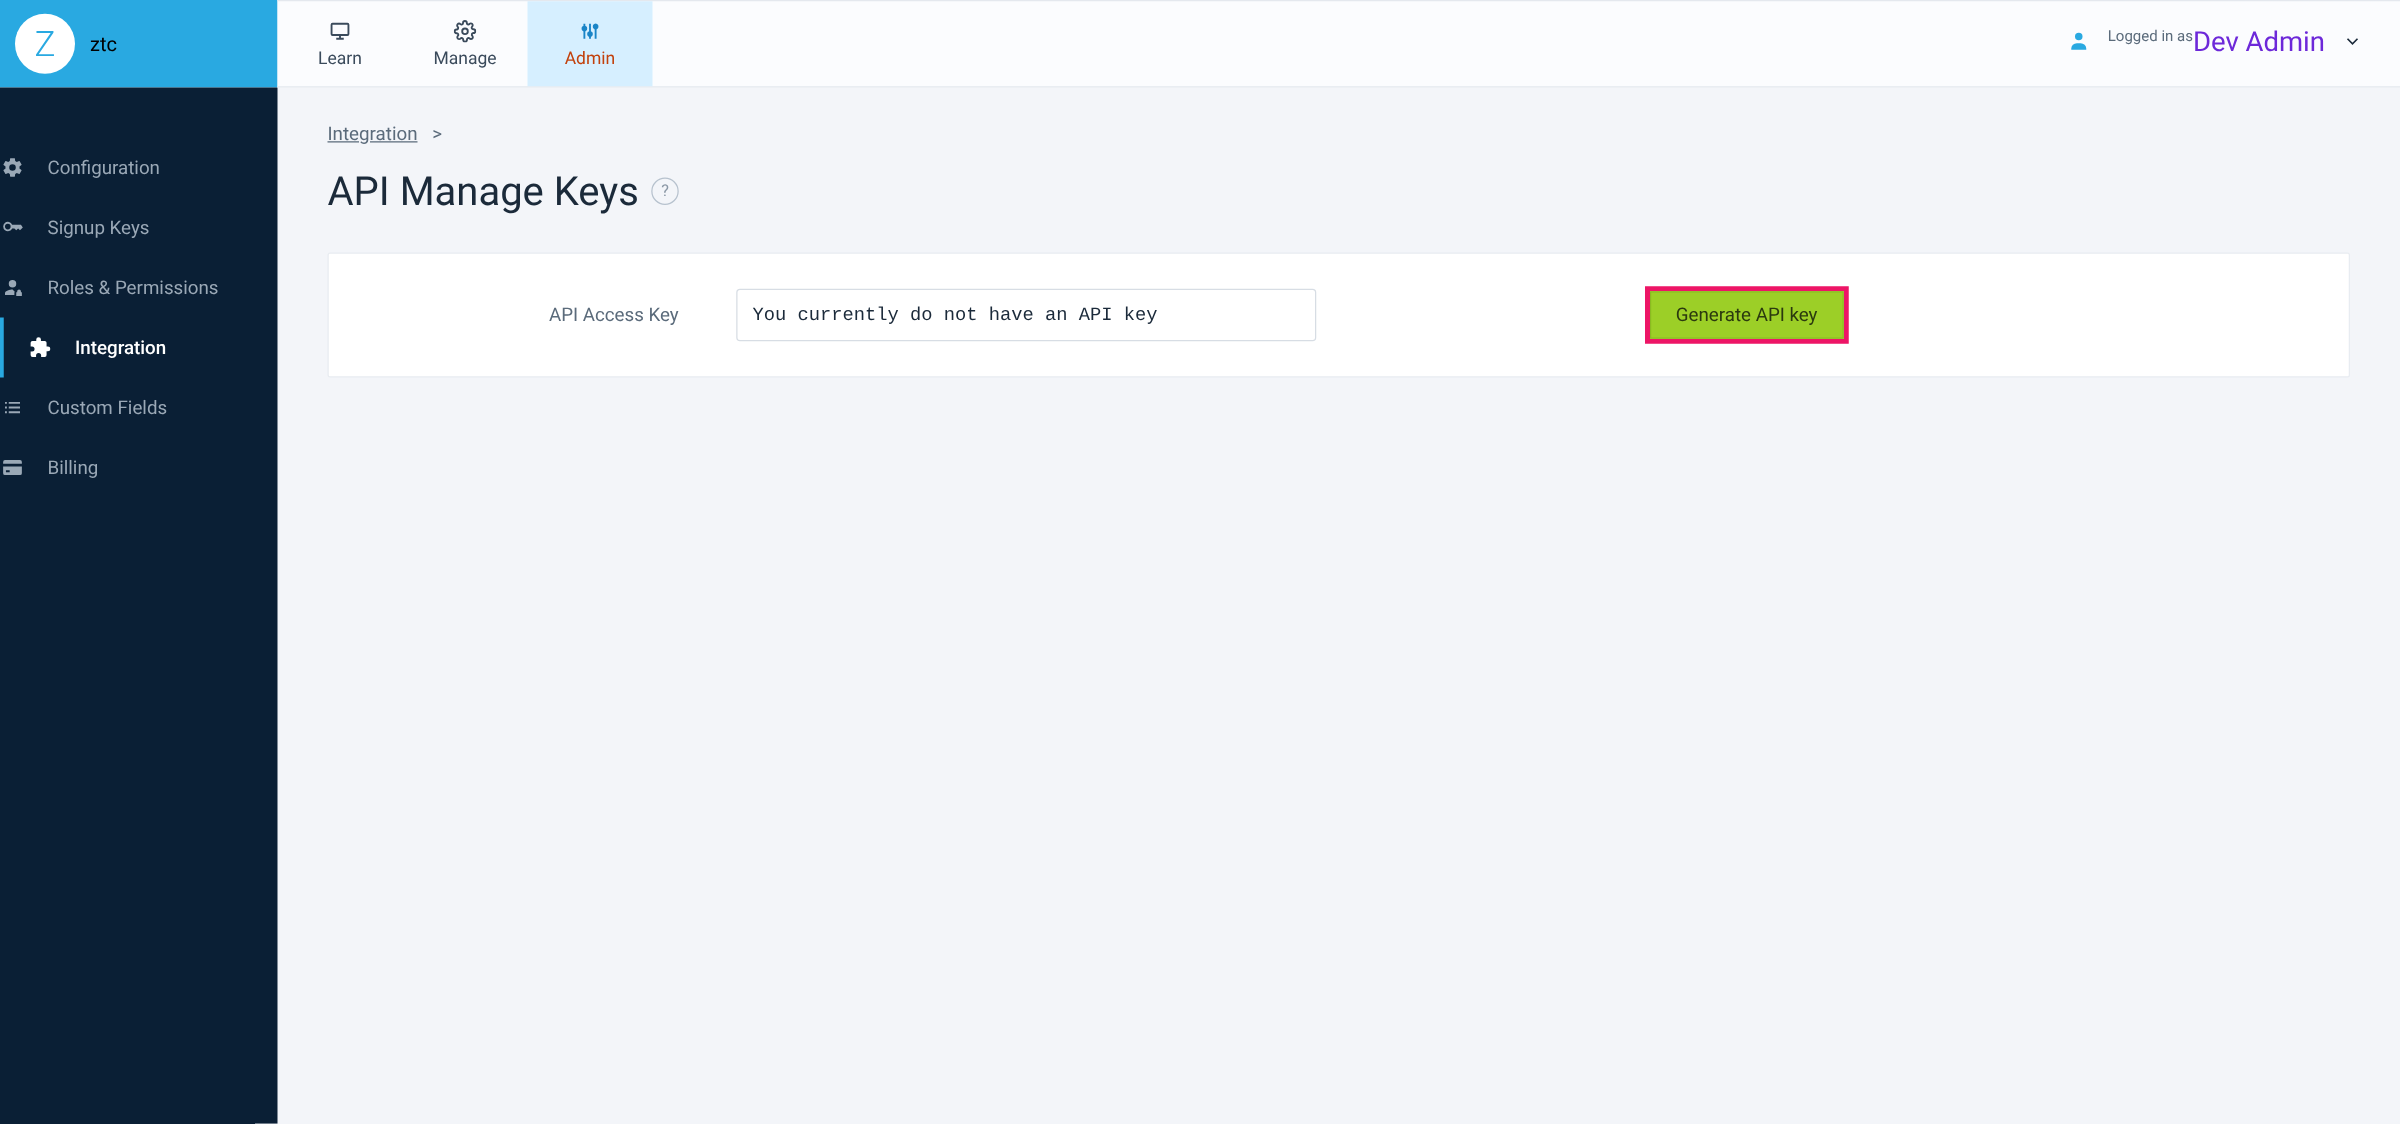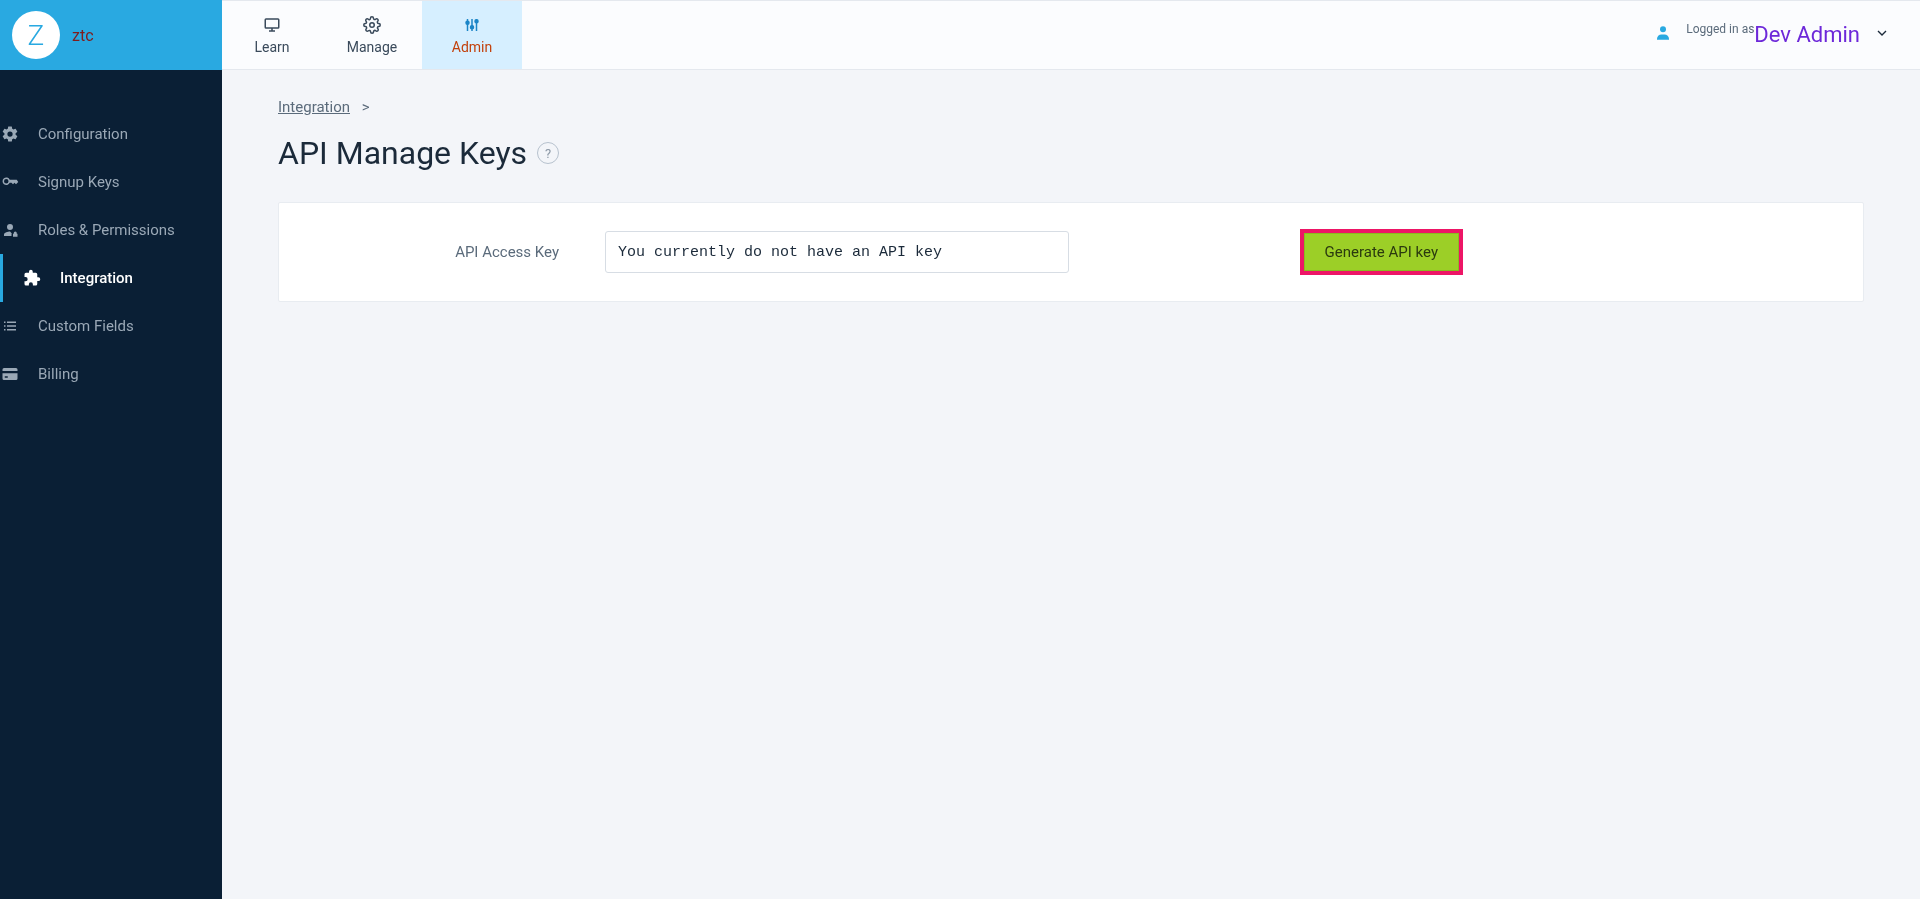--- a/index.html
+++ b/index.html
@@ -35,21 +35,21 @@
       border-radius: 50%;
       background: #ffffff;
       color: #29a9e1;
       display: flex;
       align-items: center;
       justify-content: center;
       font-size: 28px;
       font-weight: 300;
     }
     .brand-name {
-      color: #7f1d1d;
+      color: #000000;
       margin-left: 12px;
       font-size: 16px;
       text-align: right;
     }
     
     .left-col {
       width: 222px;
       display: flex;
       flex-direction: column;
       flex-shrink: 0;
@@ -165,21 +165,21 @@
     }
     .chevron svg {
       width: 16px;
       height: 16px;
       fill: none;
       stroke: #1b2a3a;
       stroke-width: 2;
     }
     
     .content {
-      padding: 28px 56px;
+      padding: 28px 40px;
     }
     .breadcrumb {
       font-size: 15px;
       color: #5b6b7b;
       margin-bottom: 18px;
     }
     .breadcrumb-link {
       text-decoration: underline;
       color: #5b6b7b;
     }

